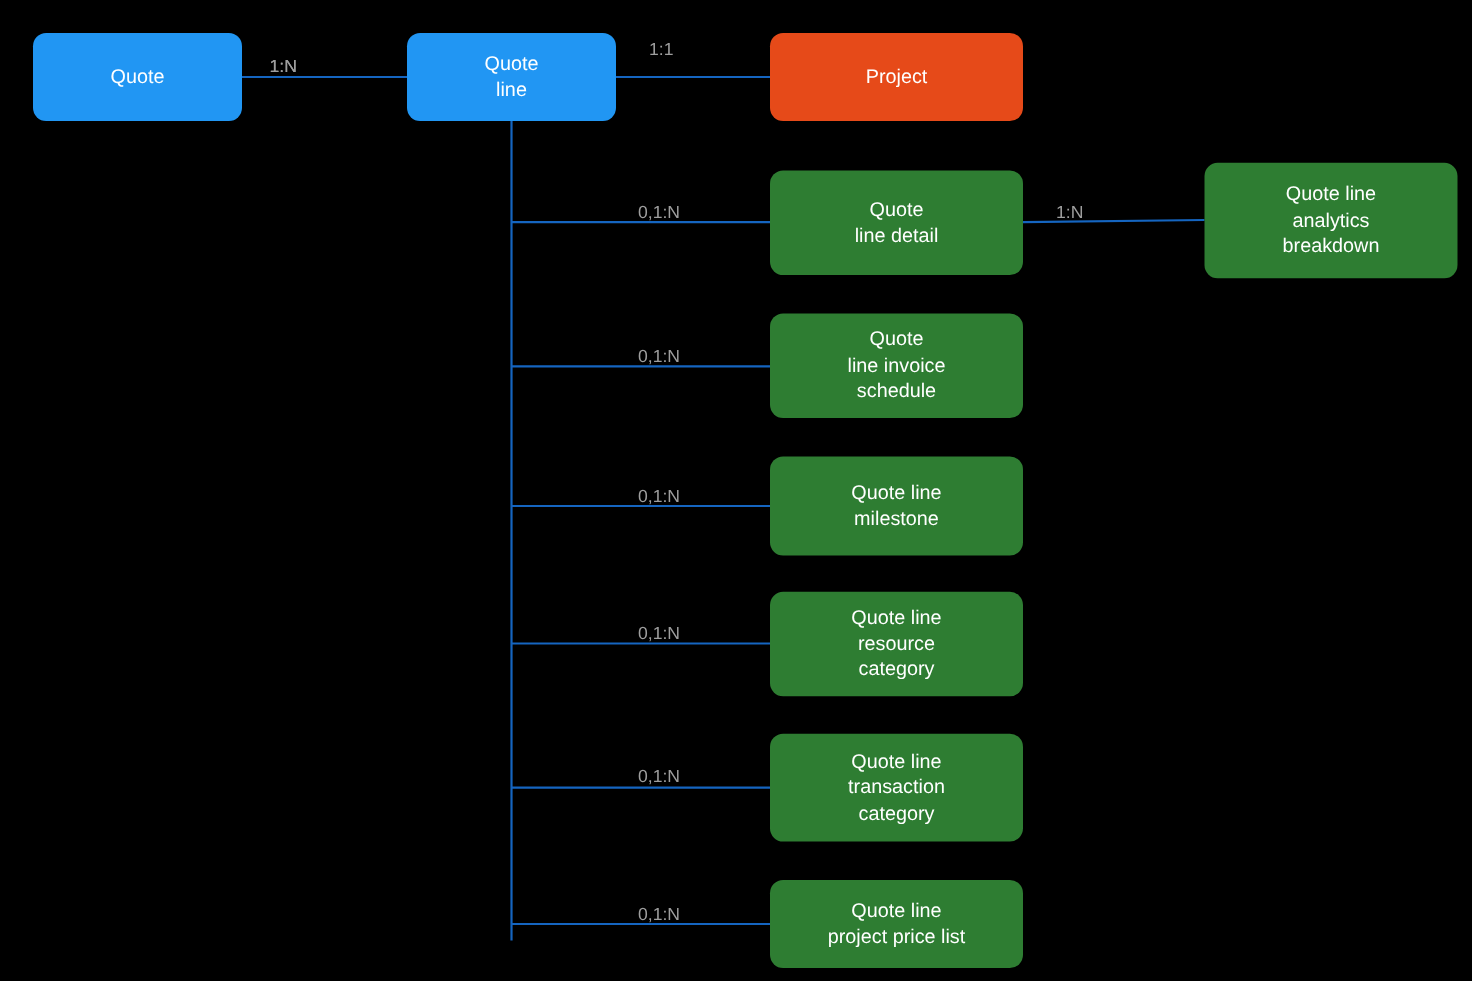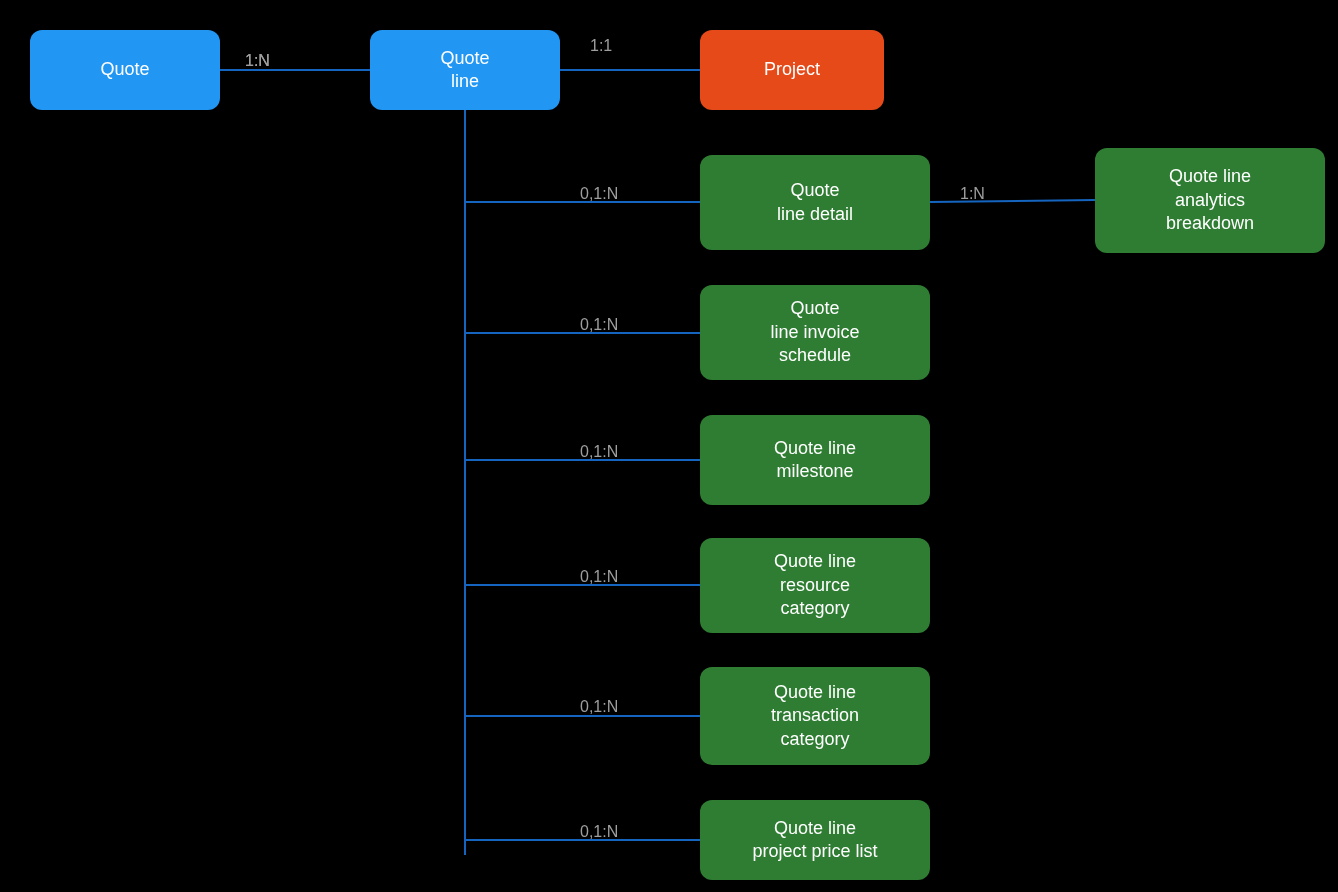--- a/index.html
+++ b/index.html
@@ -98,21 +98,21 @@
   <div class="rel-label" style="left:960px; top:185px;">1:N</div>
 
   <div class="node node-blue" style="left:30px; top:30px; width:190px; height:80px;">
     <span>Quote</span>
   </div>
 
   <div class="node node-blue" style="left:370px; top:30px; width:190px; height:80px;">
     <span>Quote<br>line</span>
   </div>
 
-  <div class="node node-orange" style="left:700px; top:30px; width:184px; height:80px;">
+  <div class="node node-orange" style="left:700px; top:30px; width:230px; height:80px;">
     <span>Project</span>
   </div>
 
   <div class="node node-green" style="left:700px; top:155px; width:230px; height:95px;">
     <span>Quote<br>line detail</span>
   </div>
 
   <div class="node node-green" style="left:1095px; top:148px; width:230px; height:105px;">
     <span>Quote line<br>analytics<br>breakdown</span>
   </div>

